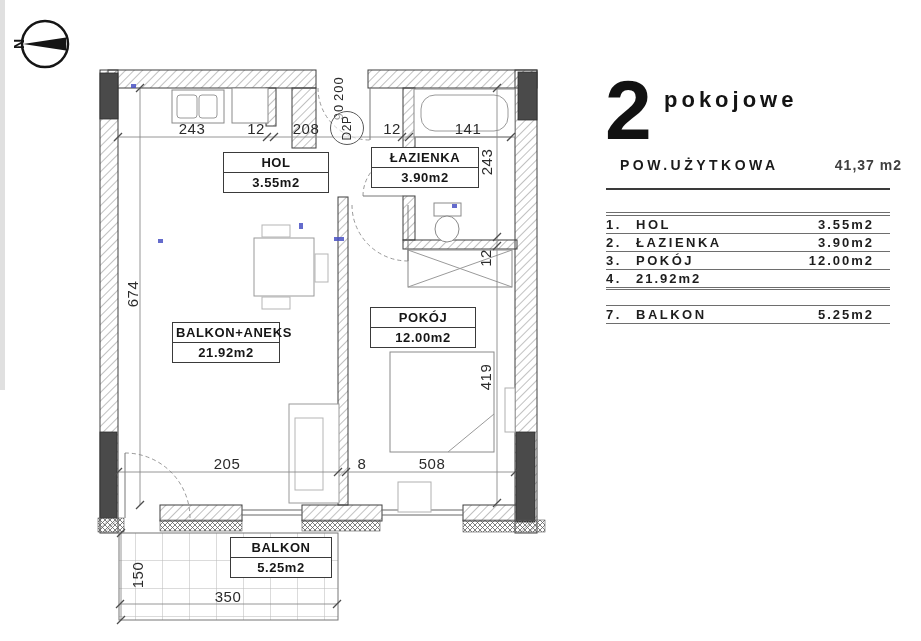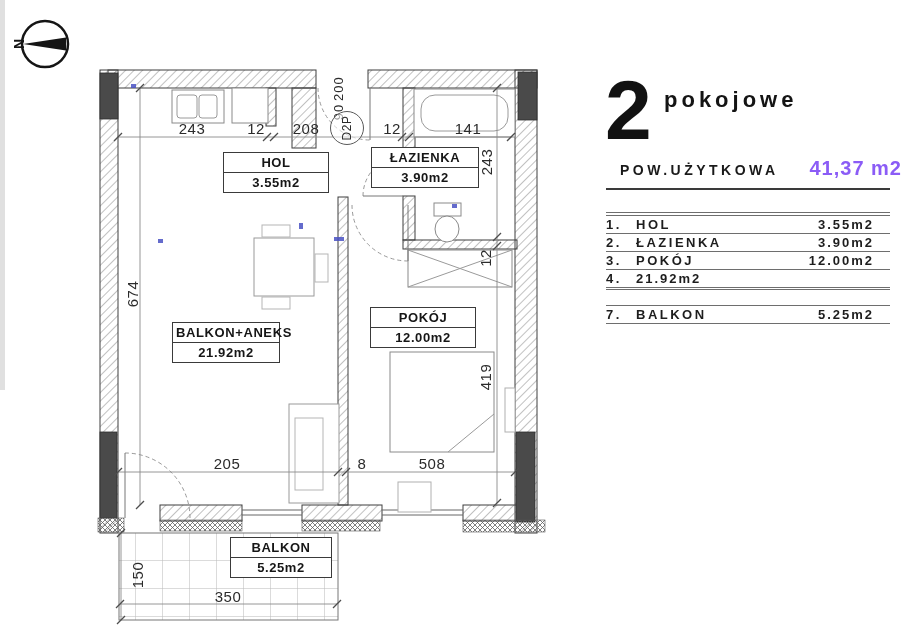--- a/index.html
+++ b/index.html
@@ -39,21 +39,21 @@
     position:absolute;left:605px;top:74px;font-size:84px;line-height:72px;
     font-weight:bold;color:#121212;letter-spacing:0;
   }
   .apt-title{position:absolute;left:664px;top:86px;font-weight:bold;color:#141414;}
   .apt-title div{font-size:22px;line-height:27px;letter-spacing:4px;}
   .pow-row{
     position:absolute;left:606px;top:157px;width:282px;
     display:flex;justify-content:space-between;align-items:baseline;margin-left:14px;
   }
   .pow-label{font-size:14px;font-weight:bold;letter-spacing:3.5px;color:#1a1a1a;}
-  .pow-value{font-size:20px;font-weight:bold;color:#8b5cf6;letter-spacing:1px;}
+  .pow-value{font-size:14px;font-weight:bold;color:#404040;letter-spacing:1px;}
   .panel-rule{position:absolute;left:606px;top:188px;width:284px;height:2px;background:#3a3a3a;}
   .legend-table{
     position:absolute;left:606px;top:212px;width:284px;
     border-top:1px solid #6e6e6e;
   }
   .legend-row{
     display:flex;align-items:center;height:17px;
     border-bottom:1px solid #6e6e6e;
     font-size:13px;font-weight:bold;color:#1d1d1d;letter-spacing:2.5px;
   }

